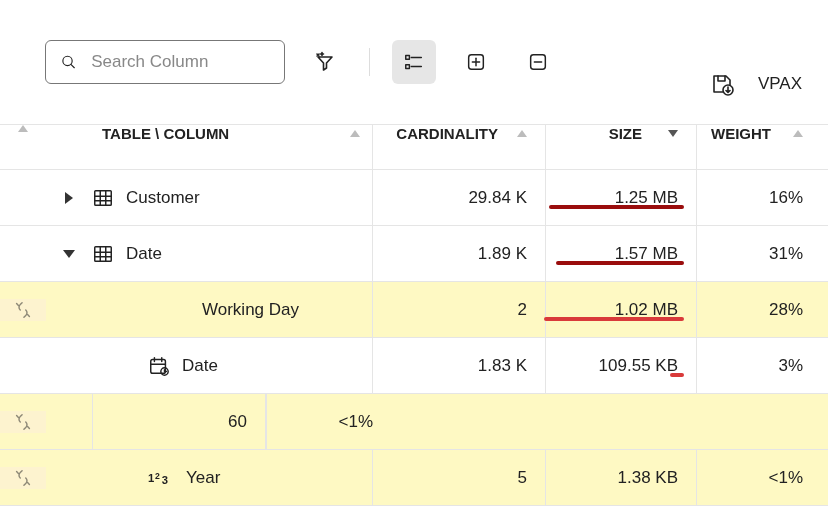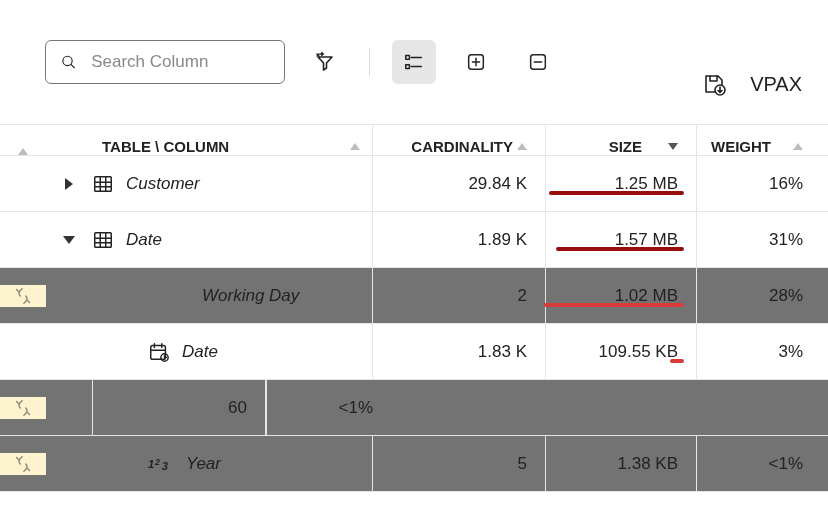--- a/index.html
+++ b/index.html
@@ -49,50 +49,50 @@
     justify-content: center;
     border-radius: 6px;
     cursor: pointer;
   }
   .tool-btn.active { background: #e6e6e6; }
   .spacer { flex: 1; }
   .vpax {
     display: flex;
     align-items: center;
     gap: 24px;
-    font-size: 20px;
+    font-size: 17px;
     cursor: pointer;
     padding-right: 6px;
     margin-top: 44px;
   }
 
   .table-wrap { width: 100%; }
   .thead {
     display: flex;
     border-top: 1px solid #e5e5e5;
     border-bottom: 1px solid #e5e5e5;
-    height: 32px;
-    align-items: flex-end;
+    height: 46px;
+    align-items: flex-start;
     font-weight: 700;
     font-size: 15px;
   }
   .row {
     display: flex;
     height: 56px;
     align-items: center;
     border-bottom: 1px solid #e5e5e5;
     position: relative;
     font-size: 17px;
   }
-  .row.hl { background: #737373; }
+  .row.hl { background: #fef9c3; }
   .col-gutter { width: 46px; display:flex; align-items:center; justify-content:center;}
   .col-expand { width: 46px; display:flex; align-items:center; justify-content:center;}
   .col-name-head { flex: 0 0 280px; padding-left: 10px; display:flex; align-items:center; justify-content:space-between; padding-right:12px;}
-  .col-name { flex: 0 0 280px; display:flex; align-items:center; gap:12px; padding-left:0;font-style:italic;}
-  .col-card { flex: 0 0 172px; text-align:right; padding-right:18px; display:flex; align-items:center; justify-content:flex-end; gap:4px;}
+  .col-name { flex: 0 0 280px; display:flex; align-items:center; gap:12px; padding-left:0;}
+  .col-card { flex: 0 0 172px; text-align:right; padding-right:18px; display:flex; align-items:center; justify-content:flex-end; gap:19px;}
   .col-size { flex: 0 0 150px; text-align:right; padding-right:18px; display:flex; align-items:center; justify-content:flex-end; gap:26px; position:relative;}
   .col-weight { flex: 0 0 120px; text-align:right; padding-right:14px; display:flex; align-items:center; justify-content:flex-end; gap:22px;}
   .col-name.child { padding-left: 56px; }
   .col-name.child2 { padding-left: 110px; }
   .sort-tri {
     width: 0; height: 0;
     border-left: 5px solid transparent;
     border-right: 5px solid transparent;
     display:inline-block;
   }

